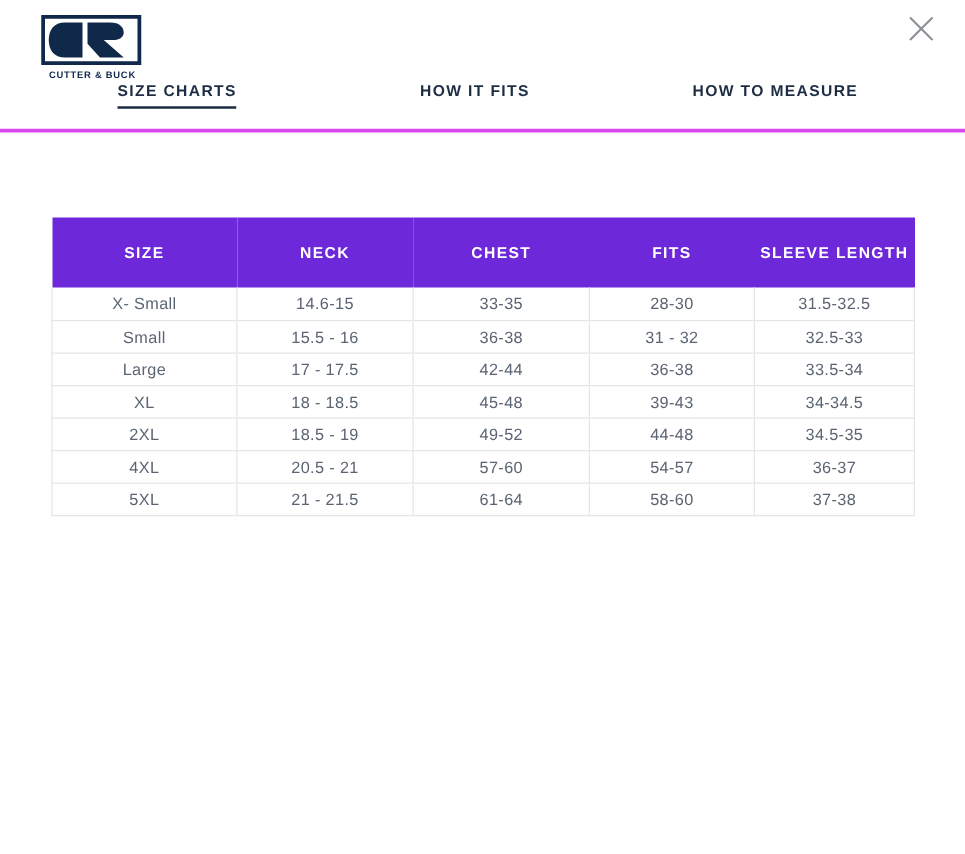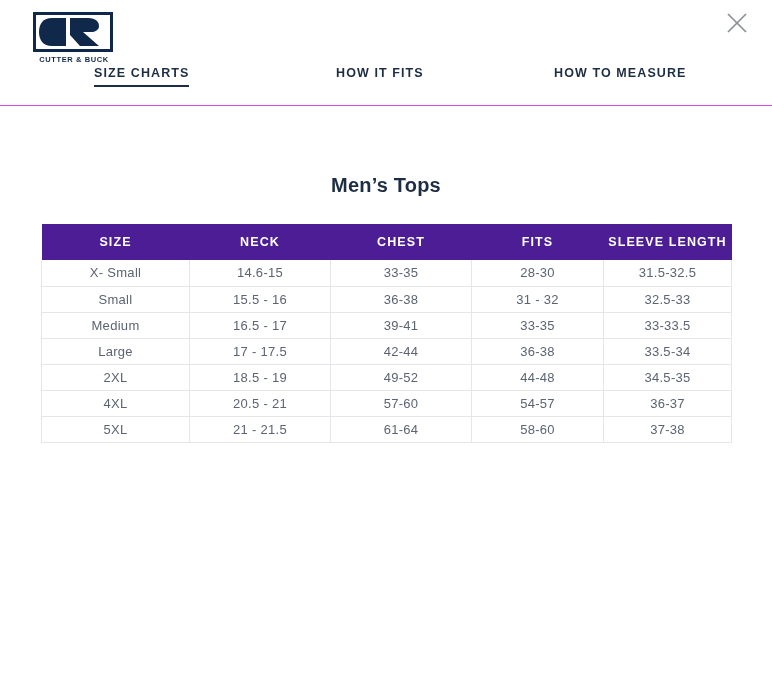--- a/index.html
+++ b/index.html
@@ -14,21 +14,21 @@
     font-family: "Liberation Sans", sans-serif;
     color: #1d2d44;
     overflow: hidden;
     position: relative;
   }
 
   
   .header {
     position: relative;
     height: 106px;
-    border-bottom: 1px solid #d946ef;
+    border-bottom: 3px solid #d946ef;
   }
 
   .logo {
     position: absolute;
     left: 33px;
     top: 12px;
     width: 86px;
   }
   .logo-mark {
     width: 80px;
@@ -102,26 +102,26 @@
 
   .table-wrap {
     margin: 0 41px;
   }
   table.size-table {
     width: 690px;
     border-collapse: collapse;
     table-layout: fixed;
   }
   table.size-table thead th {
-    background: #4c1d95;
+    background: #6d28d9;
     color: #ffffff;
     font-size: 12.5px;
     font-weight: bold;
     letter-spacing: 1.1px;
-    height: 36px;
+    height: 56px;
     text-align: center;
     vertical-align: middle;
   }
   table.size-table tbody td {
     height: 26px;
     text-align: center;
     vertical-align: middle;
     font-size: 13px;
     color: #5b6472;
     border-bottom: 1px solid #e4e6e9;
@@ -168,21 +168,20 @@
   <div class="nav">
     <div class="nav-item active" id="nav0">SIZE CHARTS</div>
     <div class="nav-item" id="nav1">HOW IT FITS</div>
     <div class="nav-item" id="nav2">HOW TO MEASURE</div>
   </div>
 
 </div>
 
 <div class="main">
 
-  <div class="chart-title">Men’s Tops</div>
 
   <div class="table-wrap">
     <table class="size-table">
       <colgroup>
         <col class="col-size">
           <col class="col-neck">
           <col class="col-chest">
           <col class="col-waist">
           <col class="col-sleeve">
       </colgroup>
@@ -204,34 +203,34 @@
           <td>31.5-32.5</td>
         </tr>
         <tr>
           <td>Small</td>
           <td>15.5 - 16</td>
           <td>36-38</td>
           <td>31 - 32</td>
           <td>32.5-33</td>
         </tr>
         <tr>
-          <td>Medium</td>
-          <td>16.5 - 17</td>
-          <td>39-41</td>
-          <td>33-35</td>
-          <td>33-33.5</td>
-        </tr>
-        <tr>
           <td>Large</td>
           <td>17 - 17.5</td>
           <td>42-44</td>
           <td>36-38</td>
           <td>33.5-34</td>
         </tr>
         <tr>
+          <td>XL</td>
+          <td>18 - 18.5</td>
+          <td>45-48</td>
+          <td>39-43</td>
+          <td>34-34.5</td>
+        </tr>
+        <tr>
           <td>2XL</td>
           <td>18.5 - 19</td>
           <td>49-52</td>
           <td>44-48</td>
           <td>34.5-35</td>
         </tr>
         <tr>
           <td>4XL</td>
           <td>20.5 - 21</td>
           <td>57-60</td>

